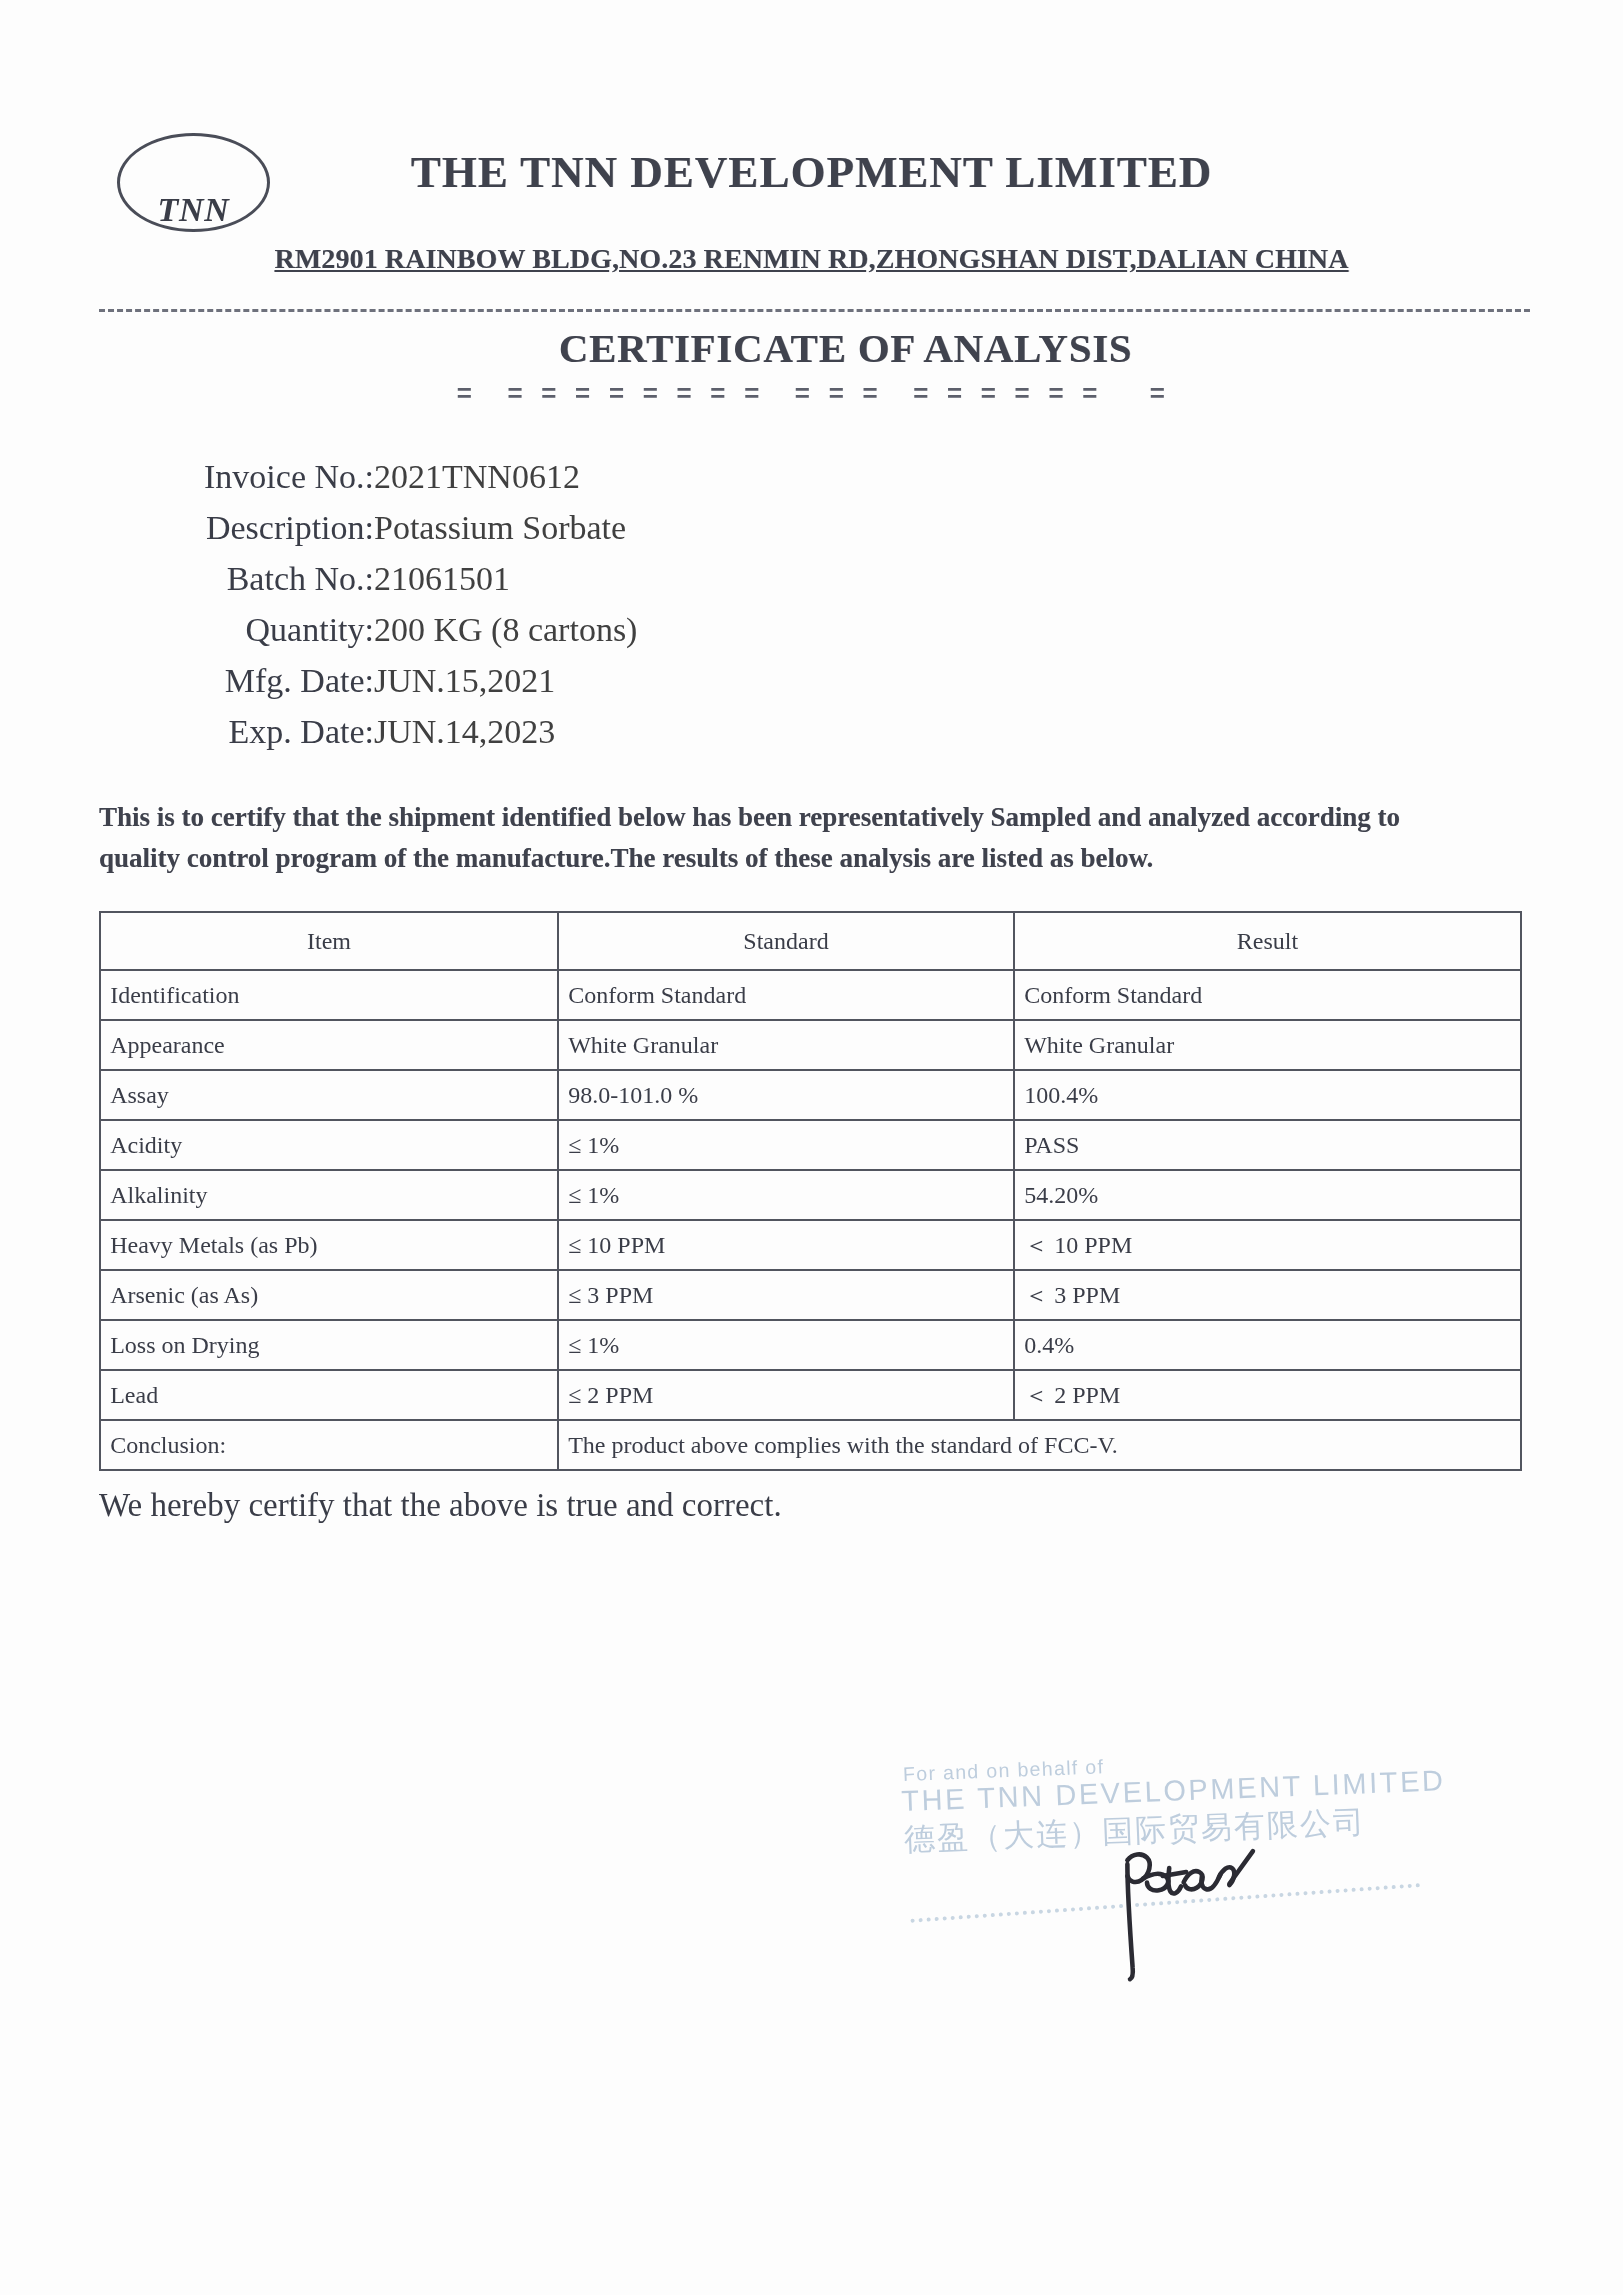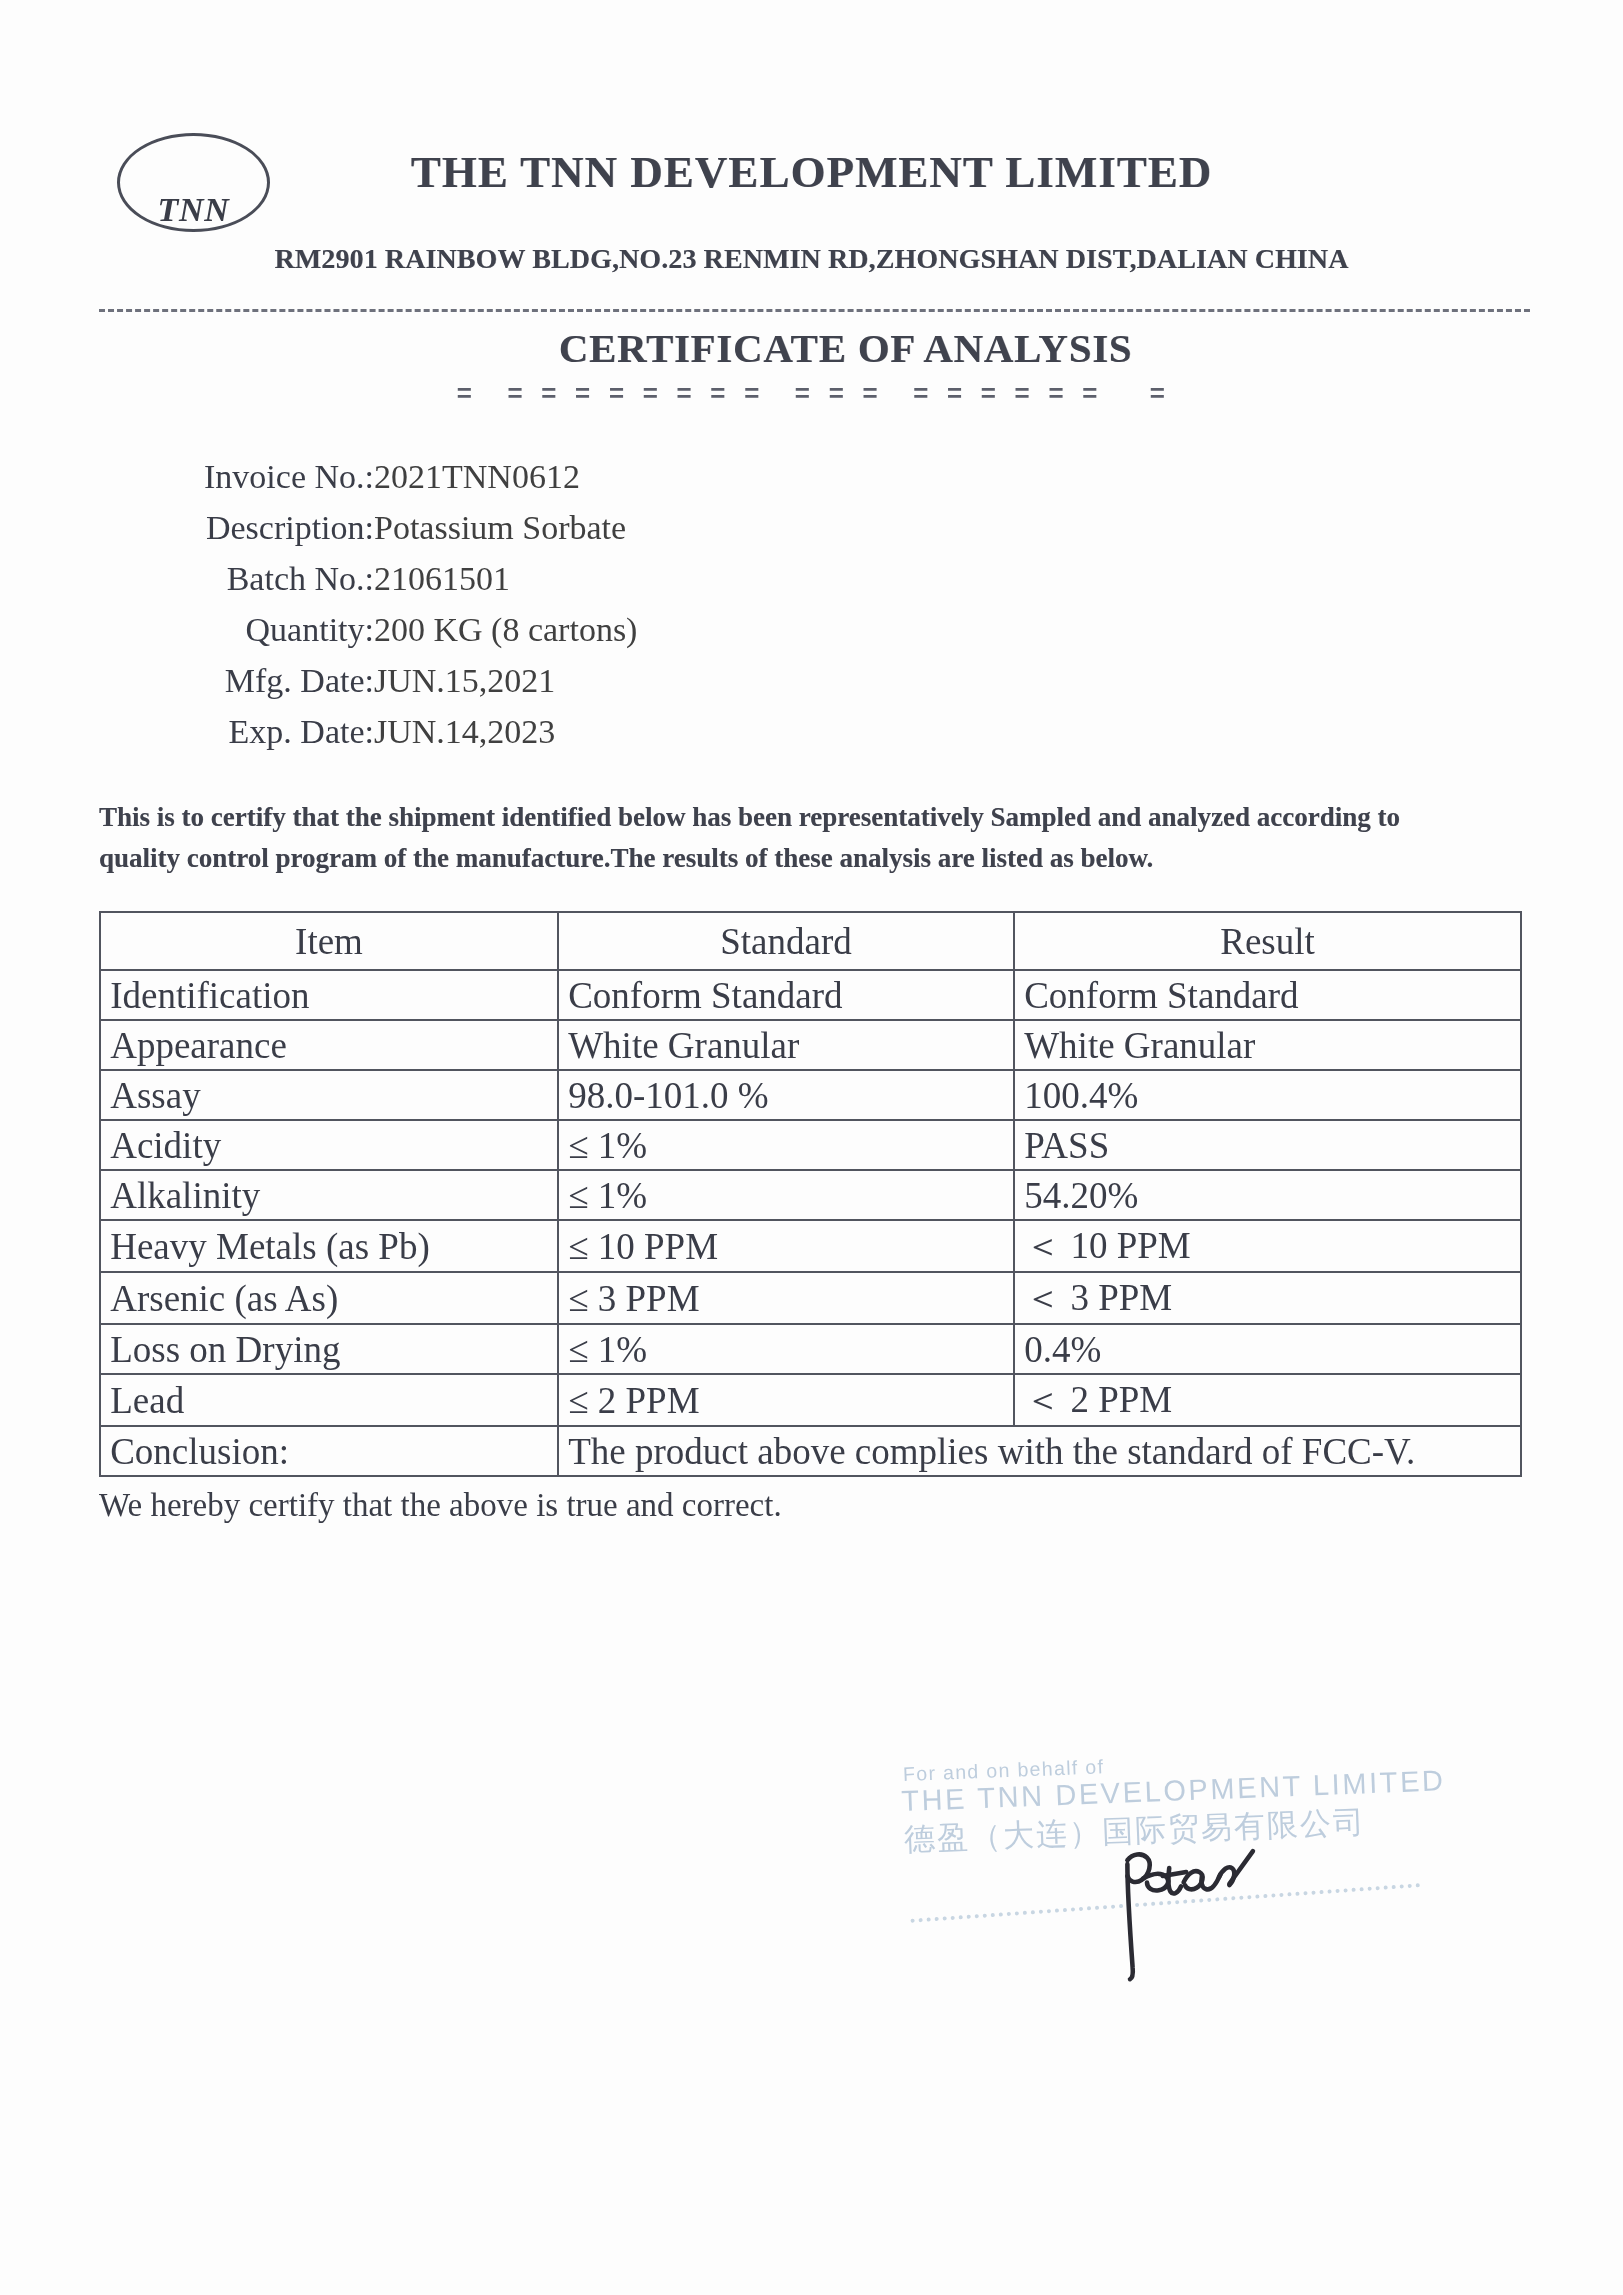--- a/index.html
+++ b/index.html
@@ -66,20 +66,21 @@
     position: absolute;
     top: 243px;
     left: 0;
     width: 100%;
     text-align: center;
     font-size: 28px;
     font-weight: 700;
     letter-spacing: 0.1px;
     color: #3f424d;
     text-shadow: 0.4px 0 0 rgba(62,65,76,0.4);
+    text-decoration: underline;
   }
 
   .rule-dashed {
     position: absolute;
     top: 309px;
     left: 99px;
     width: 1431px;
     height: 0;
     border-top: 3.9px dashed #6e717c;
   }
@@ -161,21 +162,21 @@
     width: 1420px;
     border-collapse: collapse;
     table-layout: fixed;
   }
 
   .results-table td,
   .results-table th {
     border: 2px solid #52555f;
     padding: 0 9.2px;
     height: 48px;
-    font-size: 37px;
+    font-size: 24px;
     font-weight: 400;
     color: #3a3d48;
     vertical-align: middle;
     text-align: left;
     overflow: hidden;
     white-space: nowrap;
   }
 
   .results-table thead th {
     text-align: center;

